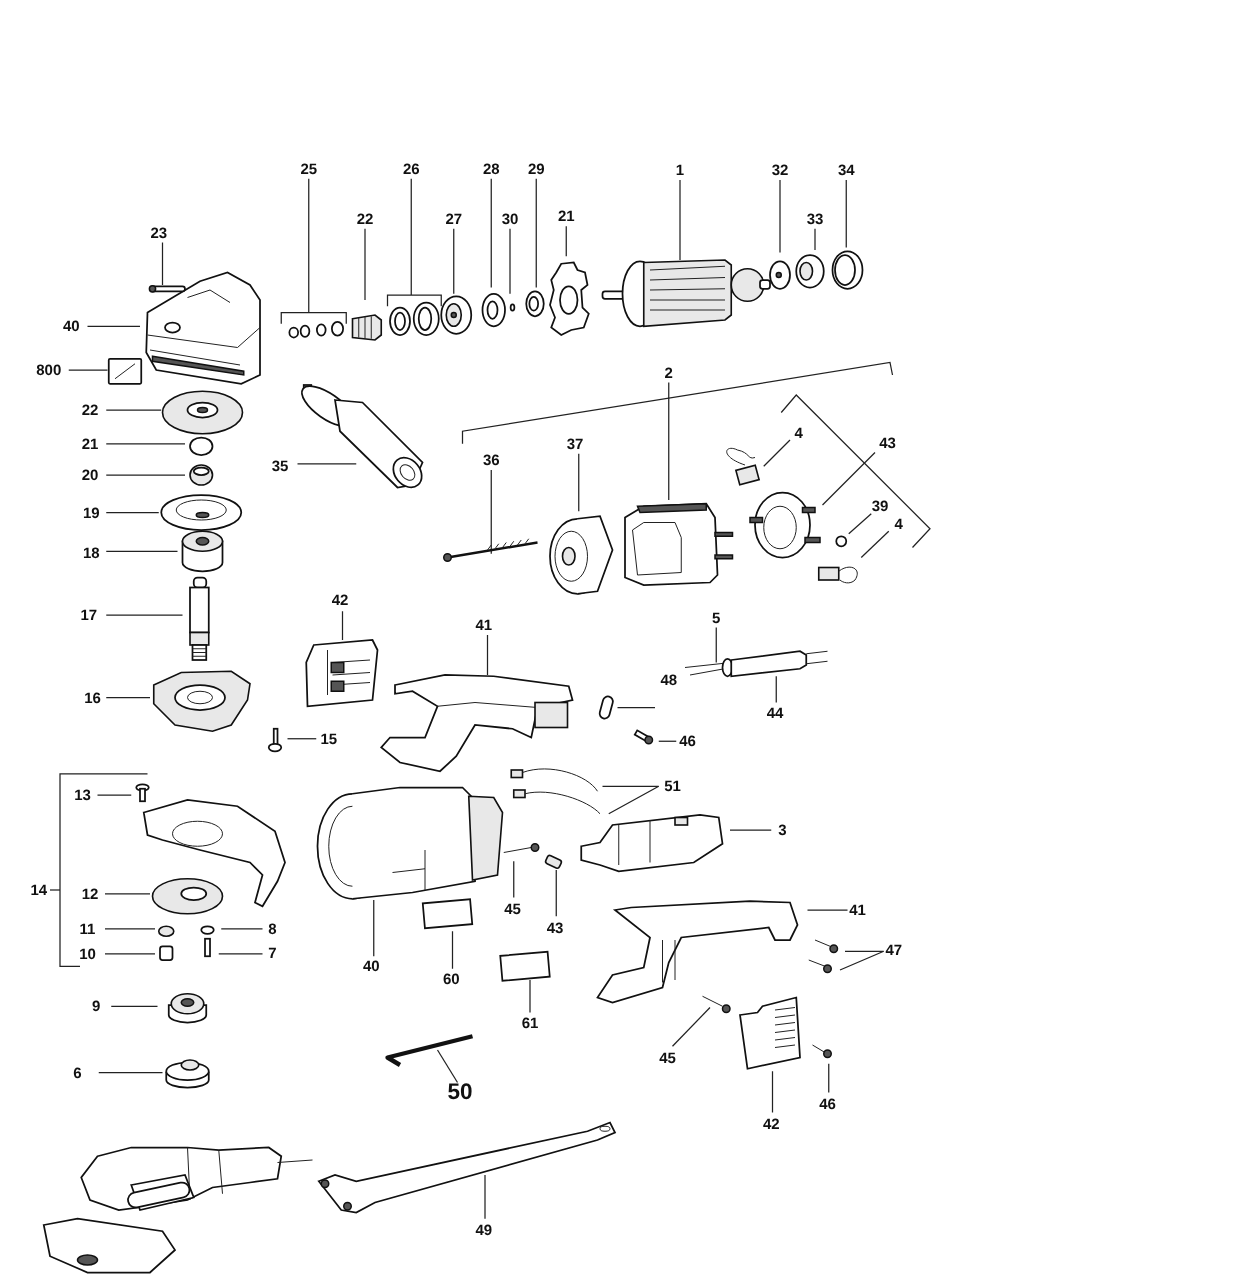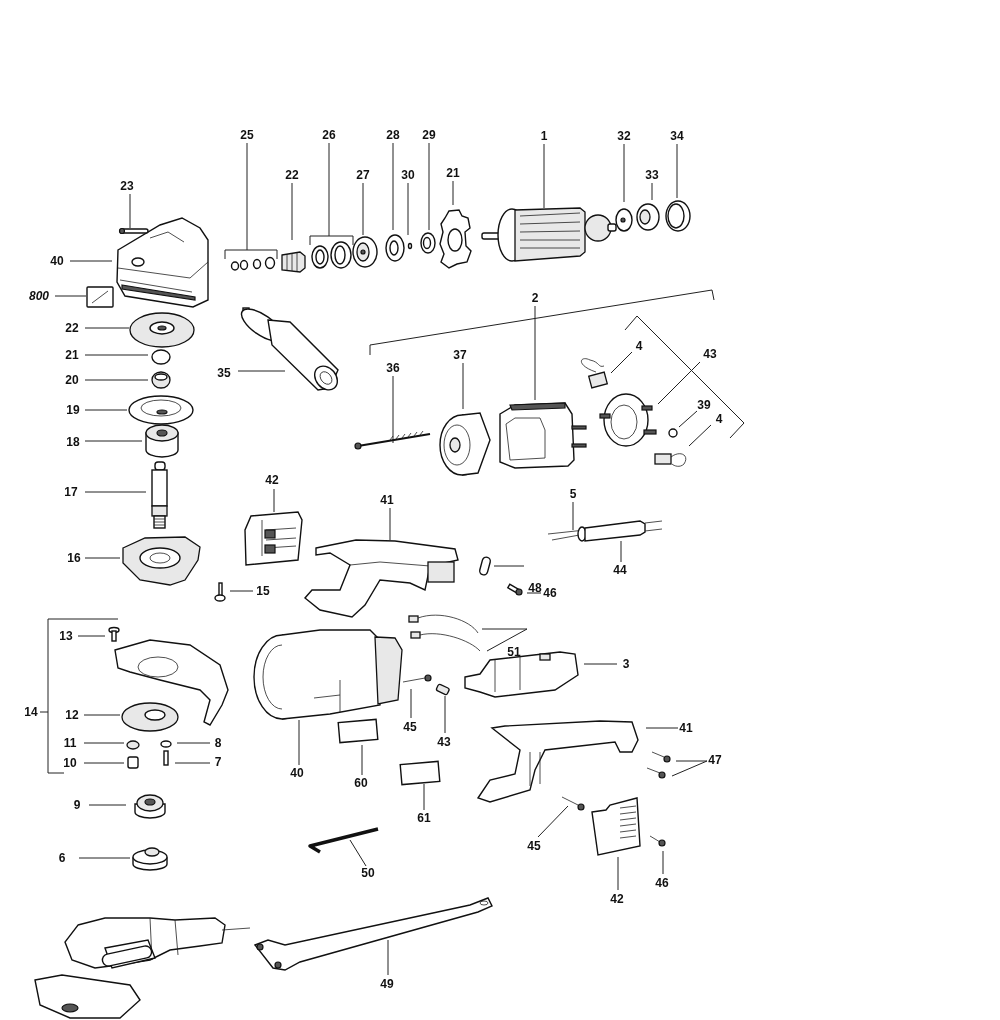--- a/index.html
+++ b/index.html
@@ -1,19 +1,19 @@
 <!DOCTYPE html>
 <html><head>
 <meta charset="utf-8">
 <style>
   html,body{margin:0;padding:0;background:#ffffff;}
   body{width:1000px;height:1020px;position:relative;overflow:hidden;font-family:"Liberation Sans",sans-serif;}
   #diagram{position:absolute;left:0;top:0;width:1000px;height:1020px;}
   .lbl{position:absolute;font-family:"Liberation Sans",sans-serif;font-weight:bold;font-size:12px;color:#111;line-height:12px;white-space:nowrap;transform:translate(-50%,-50%);}
-  .lbl.big{font-size:12px;}
+  .lbl.big{font-size:18px;}
   svg .ln{stroke:#222;stroke-width:1;fill:none;}
   svg .pt{stroke:#111;stroke-width:1.4;fill:#fff;}
   svg .ptg{stroke:#111;stroke-width:1.3;fill:#e8e8e8;}
   svg .ptd{stroke:#111;stroke-width:1.2;fill:#555;}
   svg .thin{stroke:#222;stroke-width:0.8;fill:none;}
 </style>
 </head>
 <body>
 
 <svg id="diagram" viewBox="0 0 1000 1020" xmlns="http://www.w3.org/2000/svg">
@@ -437,20 +437,20 @@
     <div class="lbl" style="left: 686px; top: 728px;">41</div>
     <div class="lbl" style="left: 272px; top: 480px;">42</div>
     <div class="lbl" style="left: 617px; top: 899px;">42</div>
     <div class="lbl" style="left: 444px; top: 742px;">43</div>
     <div class="lbl" style="left: 620px; top: 570px;">44</div>
     <div class="lbl" style="left: 410px; top: 727px;">45</div>
     <div class="lbl" style="left: 534px; top: 846px;">45</div>
     <div class="lbl" style="left: 550px; top: 593px;">46</div>
     <div class="lbl" style="left: 662px; top: 883px;">46</div>
     <div class="lbl" style="left: 715px; top: 760px;">47</div>
-    <div class="lbl" style="left: 535px; top: 588px;">48</div>
+    <div class="lbl" style="left: 535px; top: 544px;">48</div>
     <div class="lbl" style="left: 387px; top: 984px;">49</div>
     <div class="lbl big" style="left: 368px; top: 873px;">50</div>
-    <div class="lbl" style="left: 514px; top: 629px; margin-top: 23px;">51</div>
+    <div class="lbl" style="left: 538px; top: 629px;">51</div>
     <div class="lbl" style="left: 361px; top: 783px;">60</div>
     <div class="lbl" style="left: 424px; top: 818px;">61</div>
-    <div class="lbl" style="left: 39px; top: 296px; font-style: italic;">800</div>
+    <div class="lbl" style="left: 39px; top: 296px;">800</div>
   </div>
 
 </body></html>

